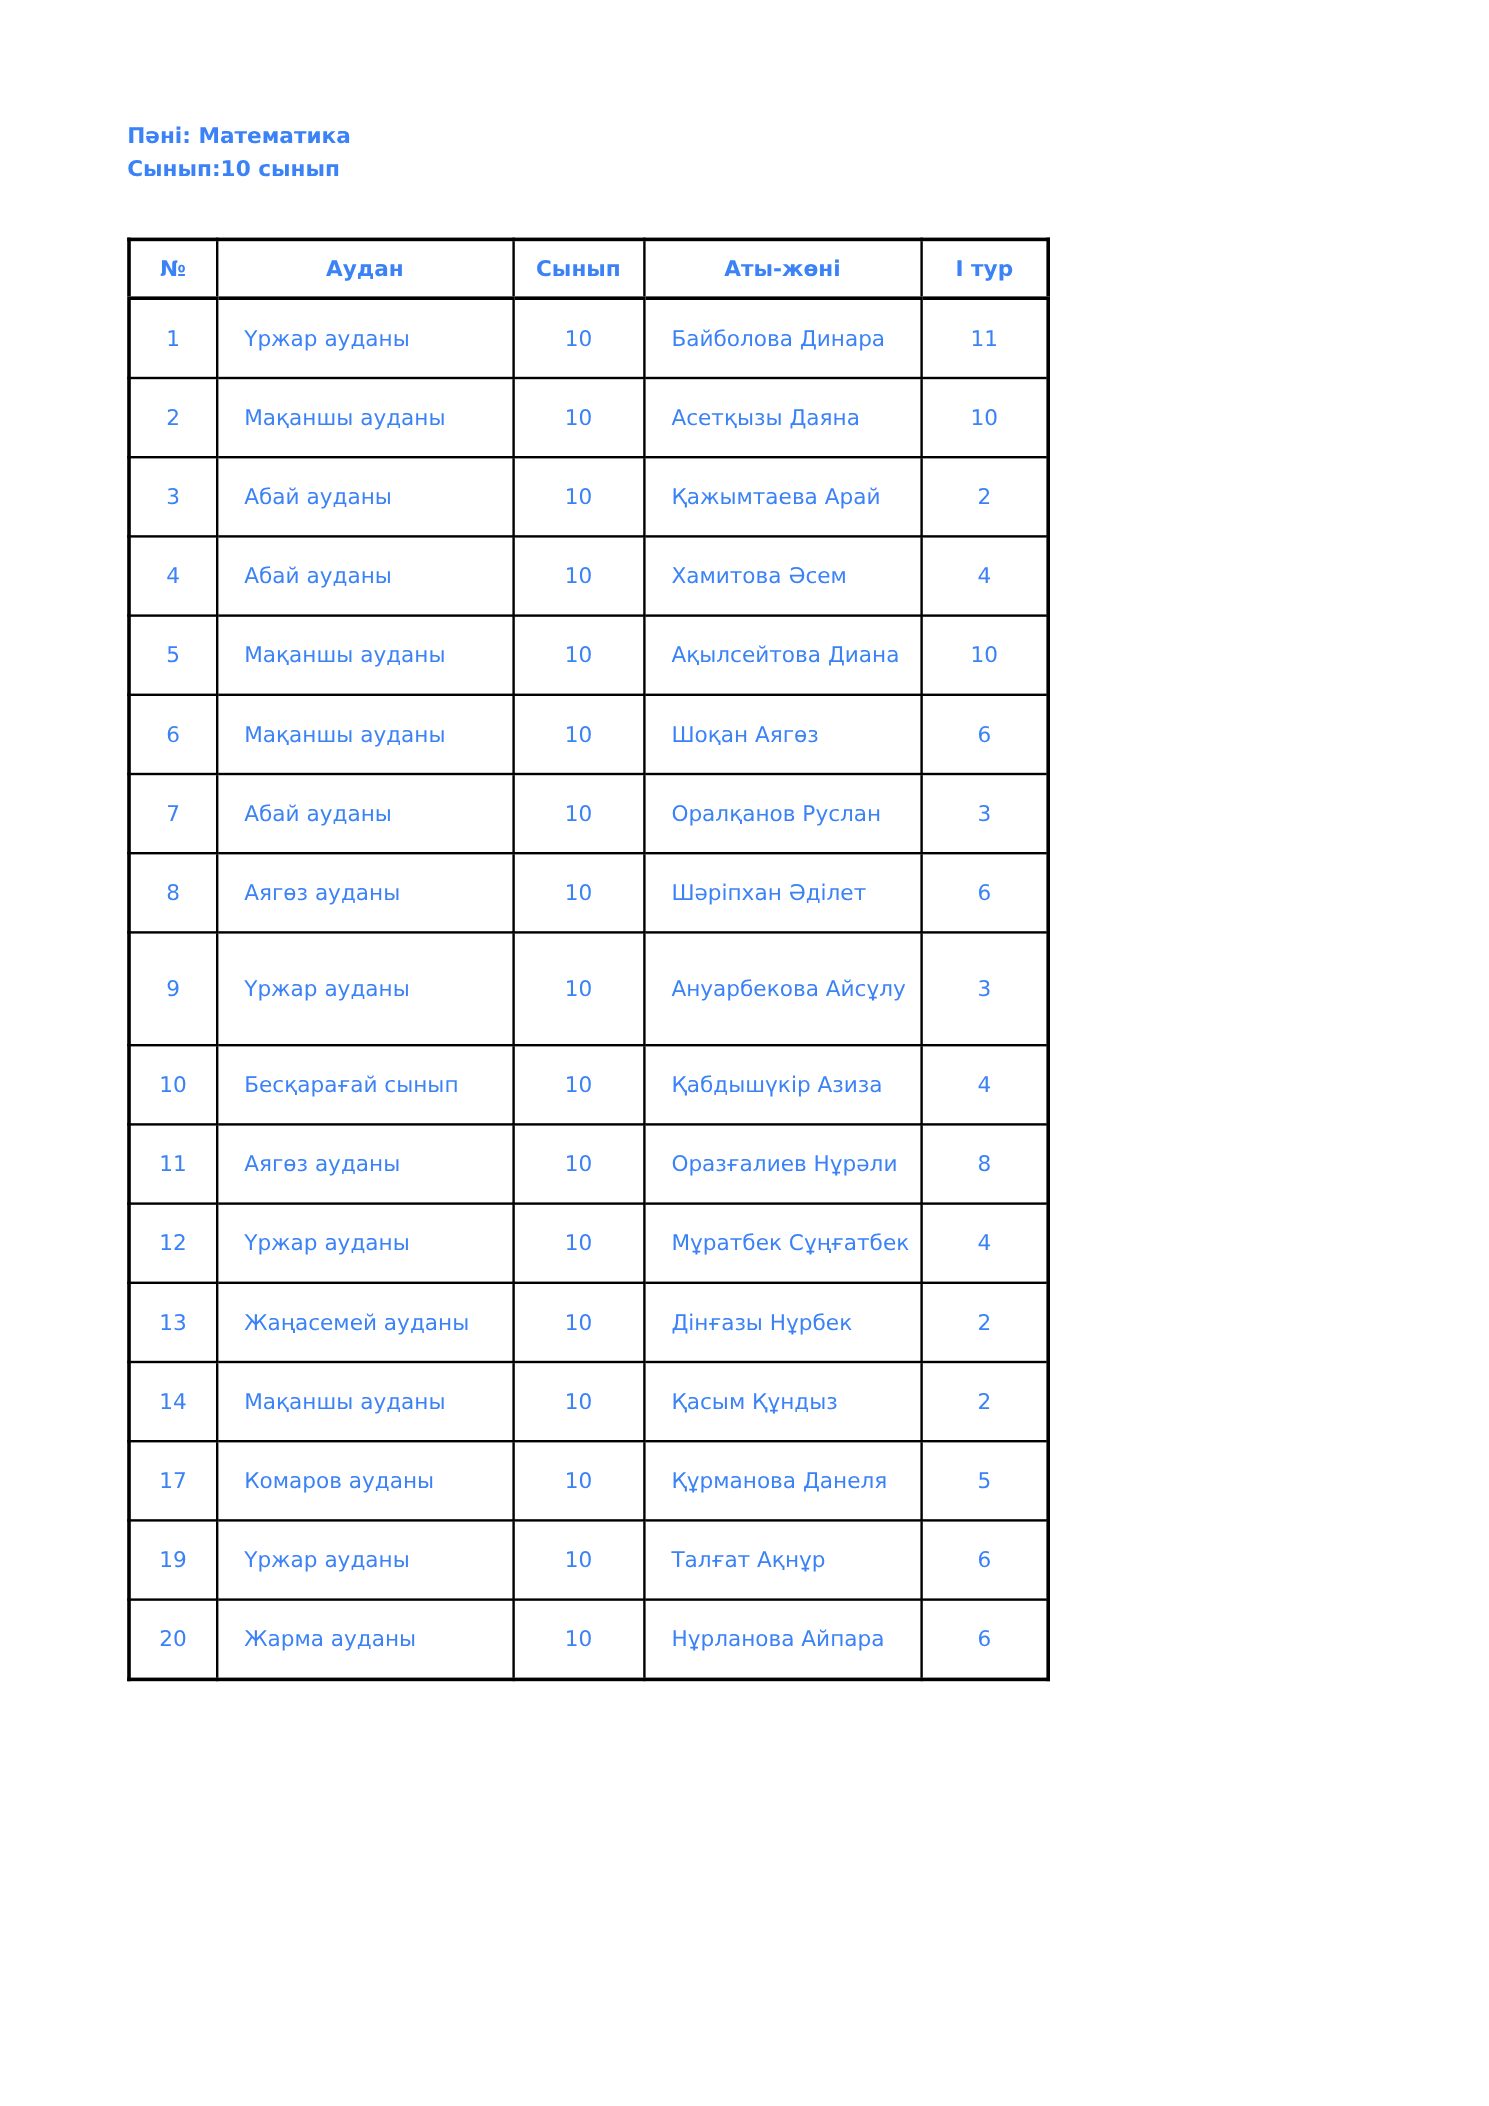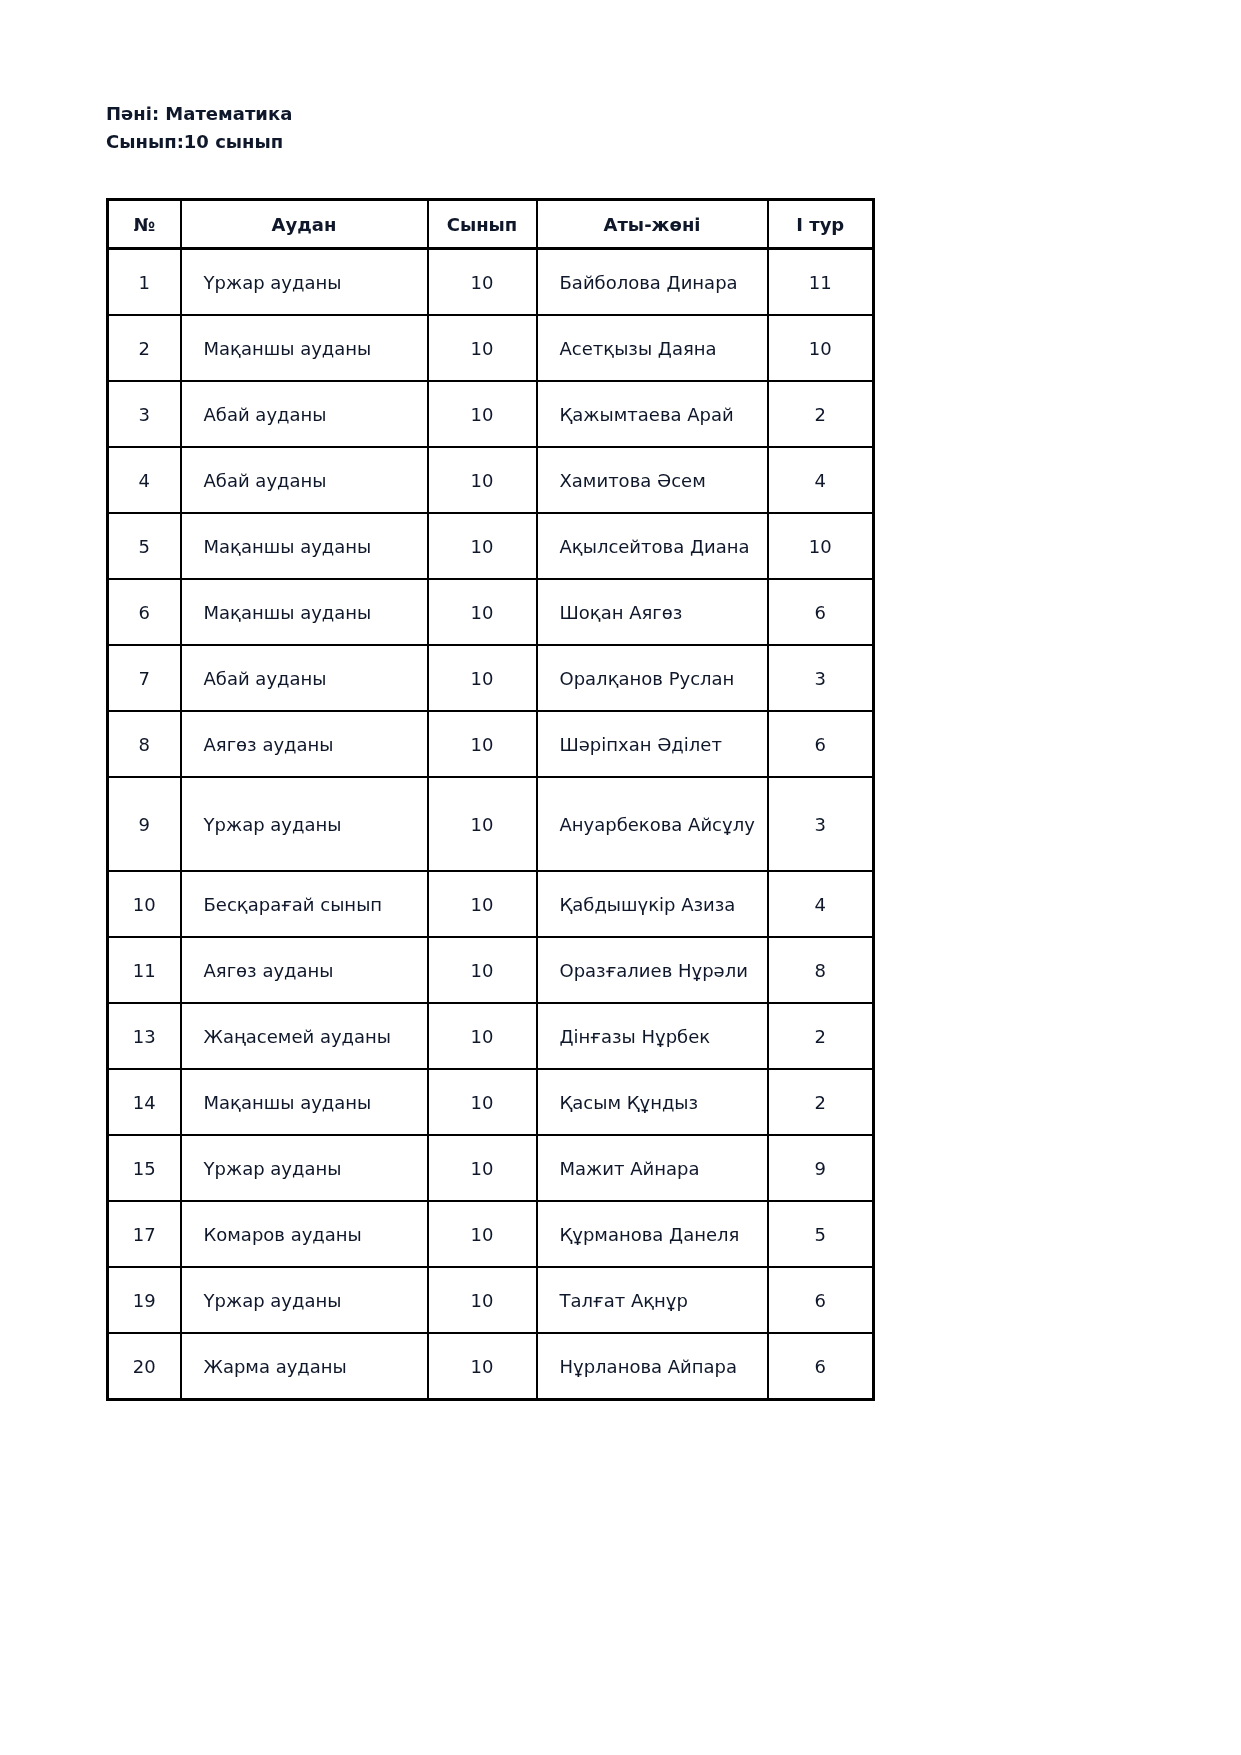--- a/index.html
+++ b/index.html
@@ -6,21 +6,21 @@
     margin: 0;
     padding: 0;
     background: #ffffff;
   }
   .page {
     position: relative;
     width: 1241px;
     height: 1755px;
     background: #ffffff;
     font-family: "DejaVu Sans", "Liberation Sans", sans-serif;
-    color: #0f172a;
+    color: #3b82f6;
     overflow: hidden;
   }
   .title-block {
     position: absolute;
     left: 106px;
     top: 100px;
   }
   .title-line {
     display: block;
     font-size: 18px;
@@ -173,41 +173,41 @@
           <td class="round1">4</td>
         </tr>
         <tr>
           <td class="num">11</td>
           <td class="district">Аягөз ауданы</td>
           <td class="grade">10</td>
           <td class="name">Оразғалиев Нұрәли</td>
           <td class="round1">8</td>
         </tr>
         <tr>
+          <td class="num">12</td>
+          <td class="district">Үржар ауданы</td>
+          <td class="grade">10</td>
+          <td class="name">Мұратбек Сұңғатбек</td>
+          <td class="round1">4</td>
+        </tr>
+        <tr>
           <td class="num">13</td>
           <td class="district">Жаңасемей ауданы</td>
           <td class="grade">10</td>
           <td class="name">Дінғазы Нұрбек</td>
           <td class="round1">2</td>
         </tr>
         <tr>
           <td class="num">14</td>
           <td class="district">Мақаншы ауданы</td>
           <td class="grade">10</td>
           <td class="name">Қасым Құндыз</td>
           <td class="round1">2</td>
         </tr>
         <tr>
-          <td class="num">15</td>
-          <td class="district">Үржар ауданы</td>
-          <td class="grade">10</td>
-          <td class="name">Мажит Айнара</td>
-          <td class="round1">9</td>
-        </tr>
-        <tr>
           <td class="num">17</td>
           <td class="district">Комаров ауданы</td>
           <td class="grade">10</td>
           <td class="name">Құрманова Данеля</td>
           <td class="round1">5</td>
         </tr>
         <tr>
           <td class="num">19</td>
           <td class="district">Үржар ауданы</td>
           <td class="grade">10</td>

